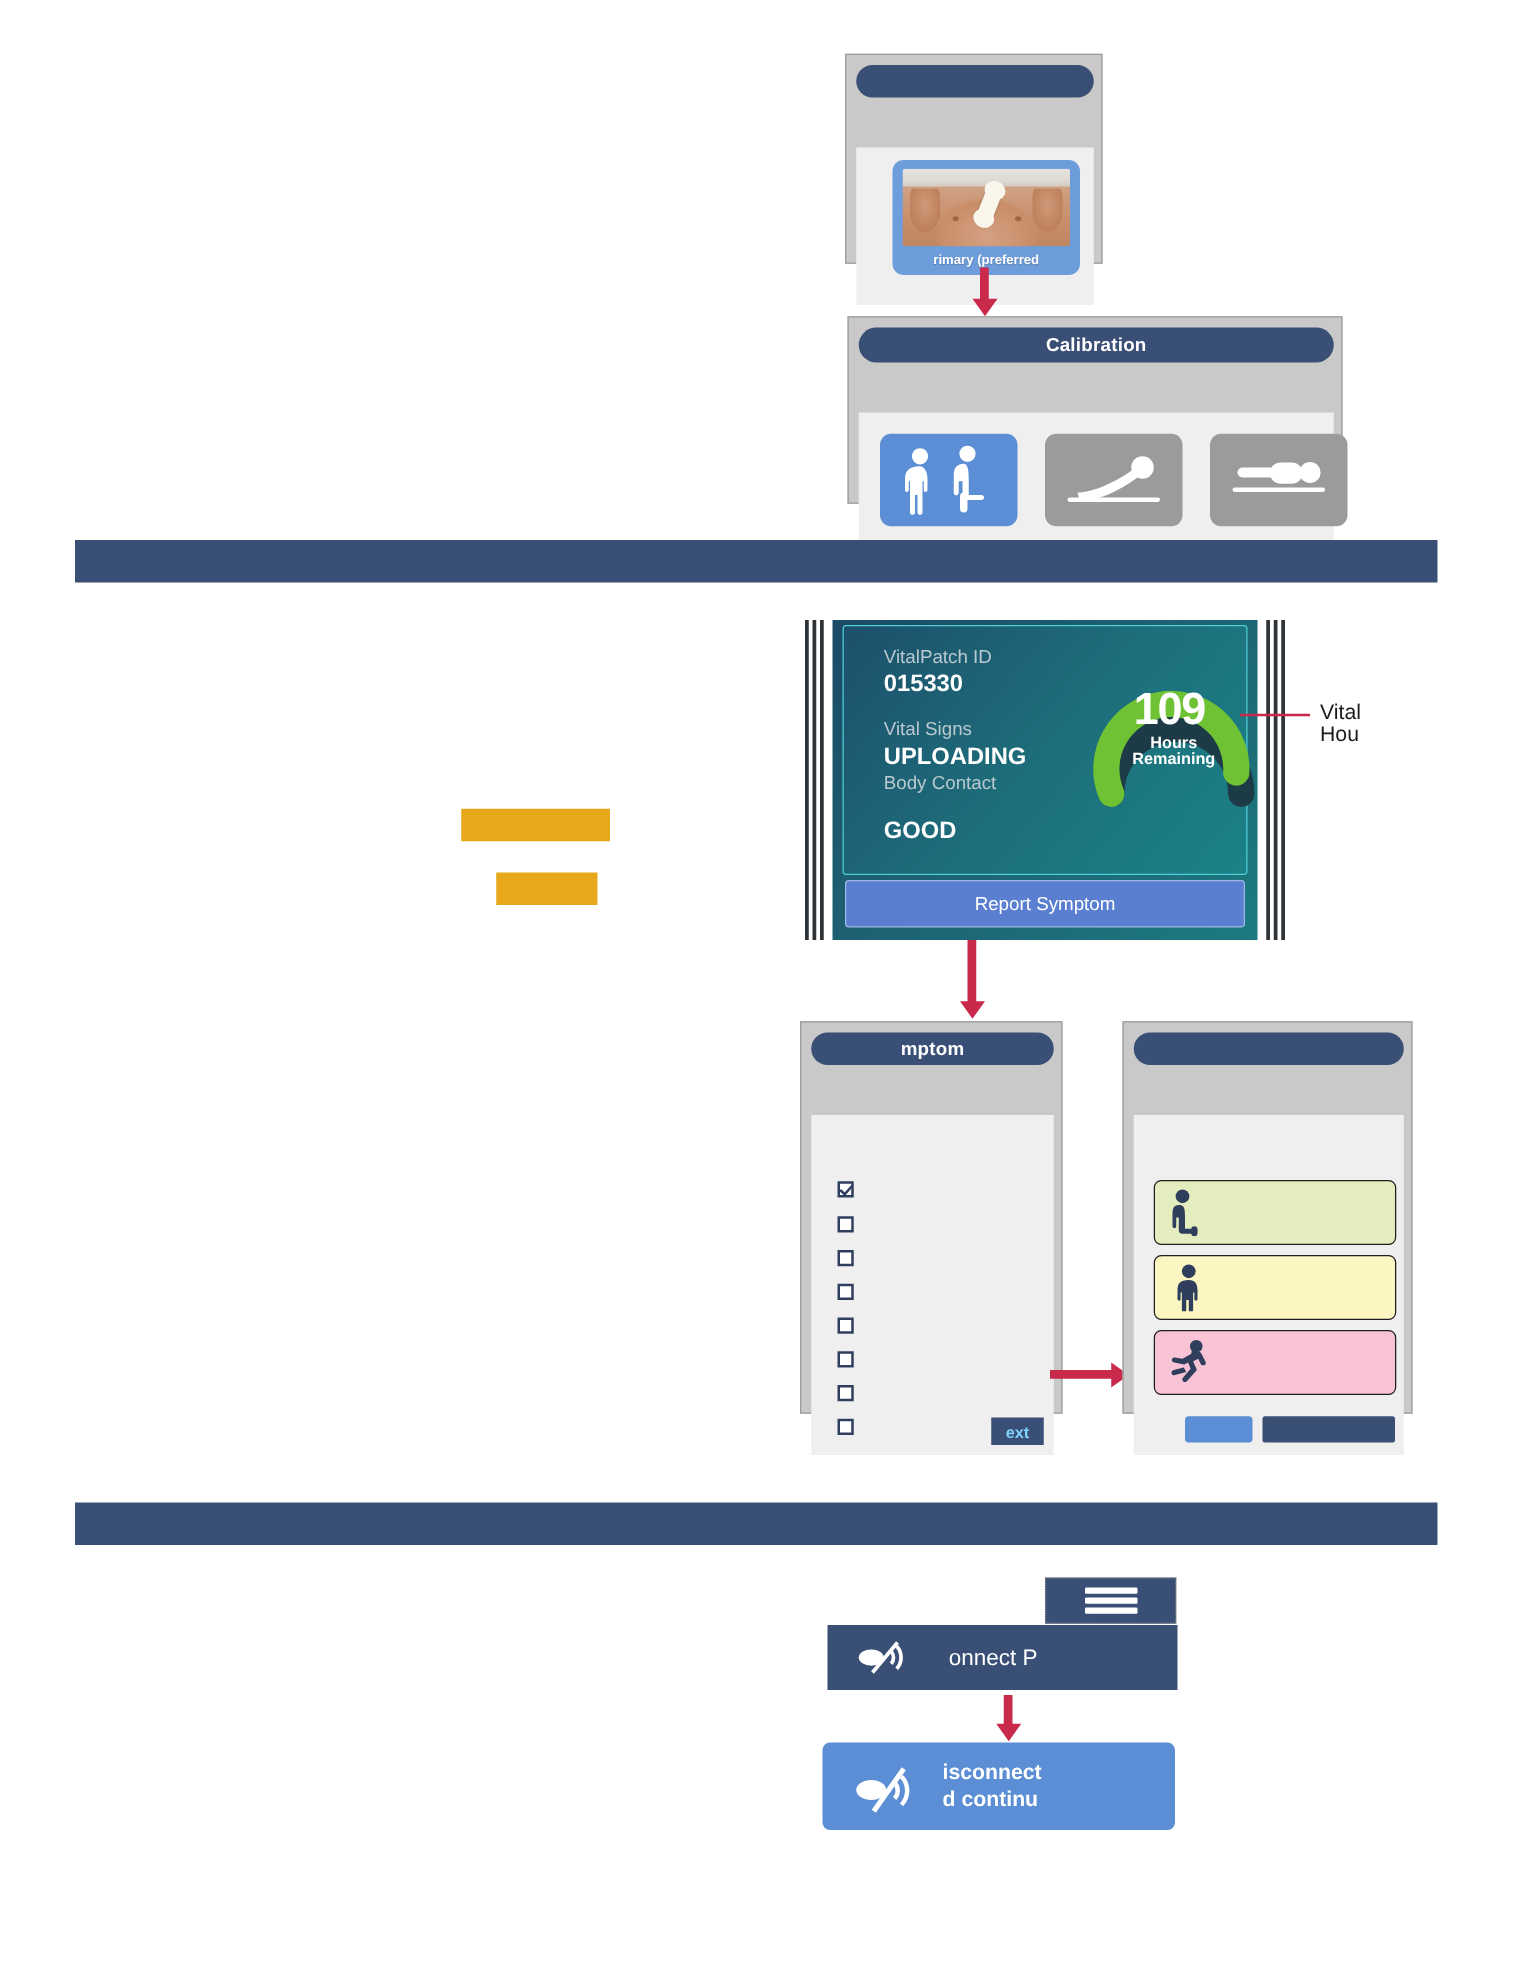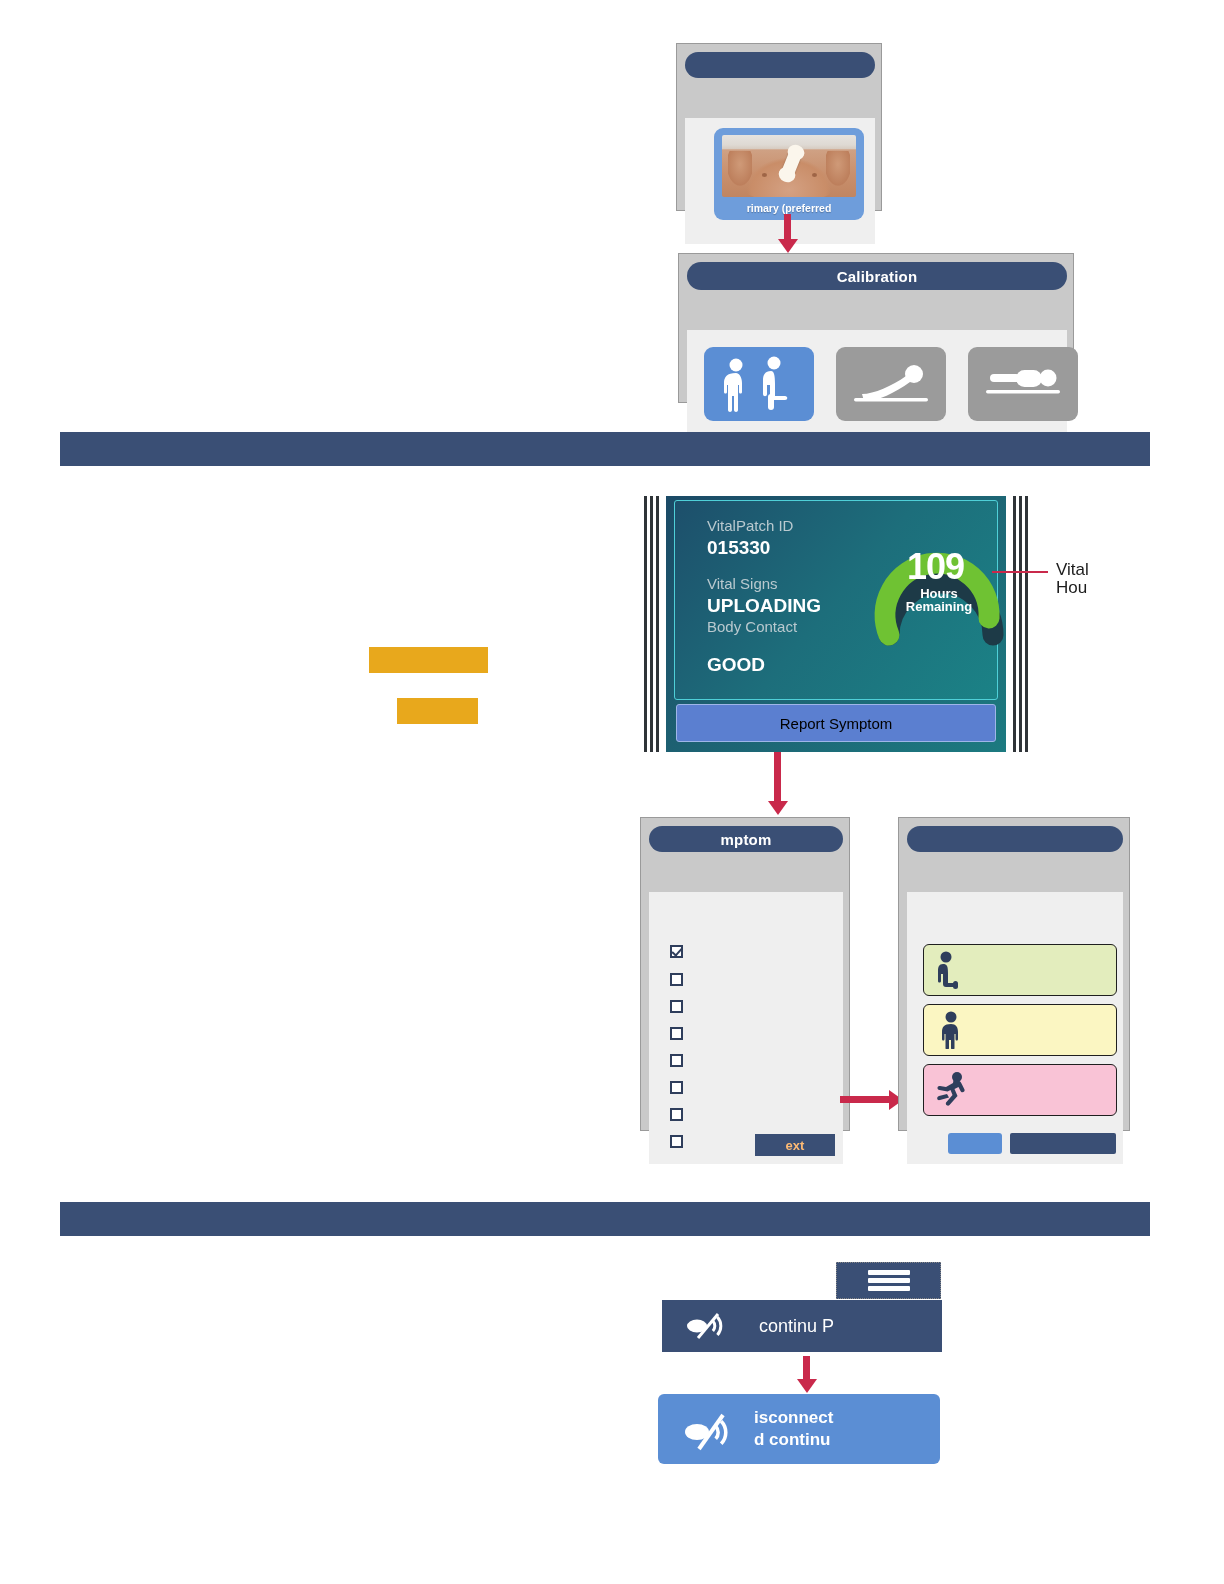--- a/index.html
+++ b/index.html
@@ -139,21 +139,21 @@
     border: 1px solid #4fd0d8;
     border-radius: 3px;
   }
   .kv-label { position:absolute; color:#b9c9cf; font-size:15px; }
   .kv-value { position:absolute; color:#ffffff; font-size:19px; font-weight:bold; }
   .report-btn {
     position:absolute; left:10px; right:10px; top: 208px; height: 36px;
     background:#5b7fd0;
     border:1px solid #9fb6e8;
     border-radius:3px;
-    color:#000000;
+    color:#ffffff;
     font-size:15px;
     display:flex; align-items:center; justify-content:center;
   }
   .gauge-num {
     position:absolute; color:#ffffff; font-weight:bold; font-size:36px;
     letter-spacing:-1px;
   }
   .gauge-sub {
     position:absolute; color:#ffffff; font-weight:bold; font-size:13px;
     text-align:center; line-height:1.05;
@@ -198,22 +198,22 @@
   }
   .cbx.checked:after {
     content:"";
     position:absolute; left:2px; top:-1px;
     width:4px; height:8px;
     border:solid #2f3e5c; border-width:0 2px 2px 0;
     transform: rotate(42deg);
   }
   .next-btn {
     position:absolute; right: 8px; bottom: 8px;
-    width: 80px; height: 22px;
-    background:#3a4f75; color:#fdba74;
+    width: 42px; height: 22px;
+    background:#3a4f75; color:#7dd3fc;
     font-size:13px; font-weight:bold;
     display:flex; align-items:center; justify-content:center;
   }
 
   
   #act-shot { left: 898px; top: 817px; width: 232px; height: 314px; }
   #act-title { position:absolute; left: 8px; top: 8px; width: 216px; height: 26px; }
   #act-body  { left: 8px; top: 34px; width: 216px; height: 272px; }
   .act-btn {
     position:absolute; left: 16px; width: 192px; height: 50px;
@@ -432,21 +432,21 @@
 
 <div class="abs" id="disconnect-row">
   <svg class="nosig" style="left:22px; top:12px;" width="48" height="28" viewBox="0 0 48 28">
     <g fill="#ffffff">
       <ellipse cx="13" cy="14" rx="10" ry="6.5"></ellipse>
       <path d="M30 8 a9 9 0 0 1 0 12 l-2.2 -2 a6 6 0 0 0 0 -8 z"></path>
       <path d="M34.5 4 a15 15 0 0 1 0 20 l-2.2 -2 a12 12 0 0 0 0 -16 z"></path>
     </g>
     <line x1="34" y1="2" x2="14" y2="26" stroke="#ffffff" stroke-width="3"></line>
   </svg>
-  <span class="lbl">continu P</span>
+  <span class="lbl">onnect P</span>
 </div>
 
 <div class="arrow-v" style="left:803px; top:1356px; height:24px;"></div>
 
 <div class="abs" id="disconnect-confirm">
   <svg class="nosig" style="left:24px; top:14px;" width="56" height="44" viewBox="0 0 56 44">
     <g fill="#ffffff">
       <ellipse cx="15" cy="24" rx="12" ry="8"></ellipse>
       <path d="M35 17 a11 11 0 0 1 0 15 l-2.6 -2.4 a7.5 7.5 0 0 0 0 -10.2 z"></path>
       <path d="M40.5 12 a18 18 0 0 1 0 25 l-2.6 -2.4 a14.5 14.5 0 0 0 0 -20.2 z"></path>

